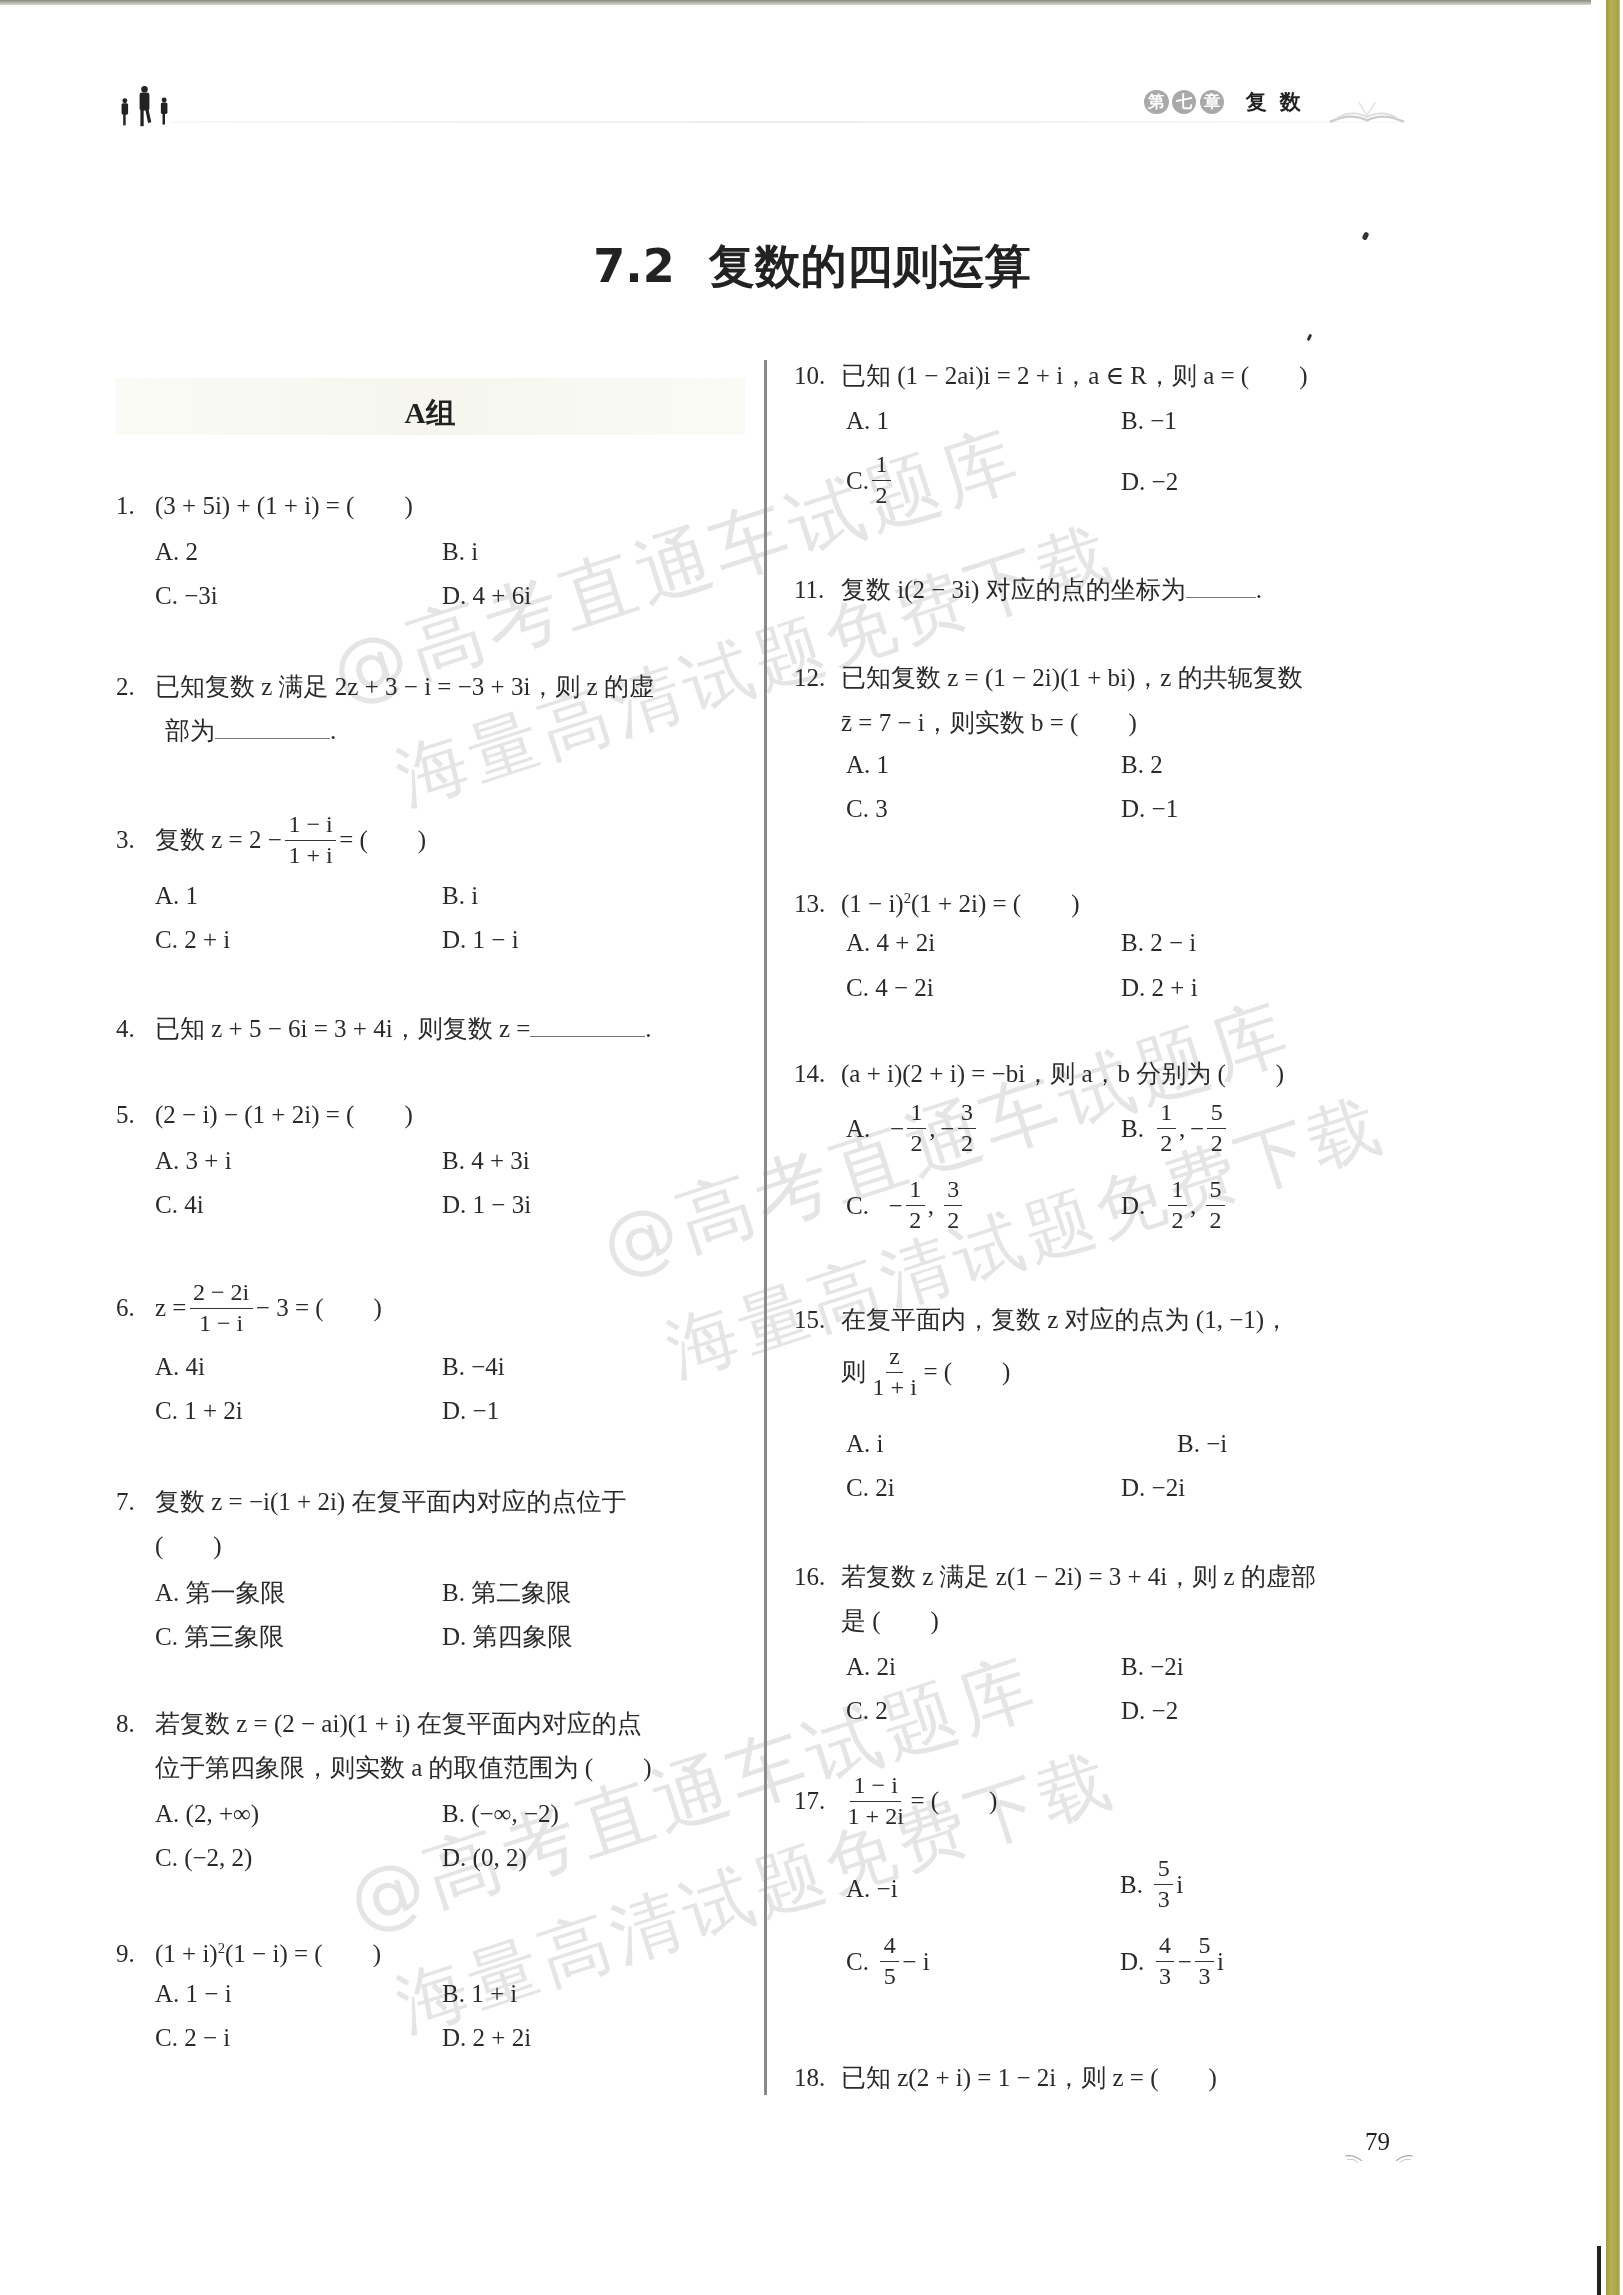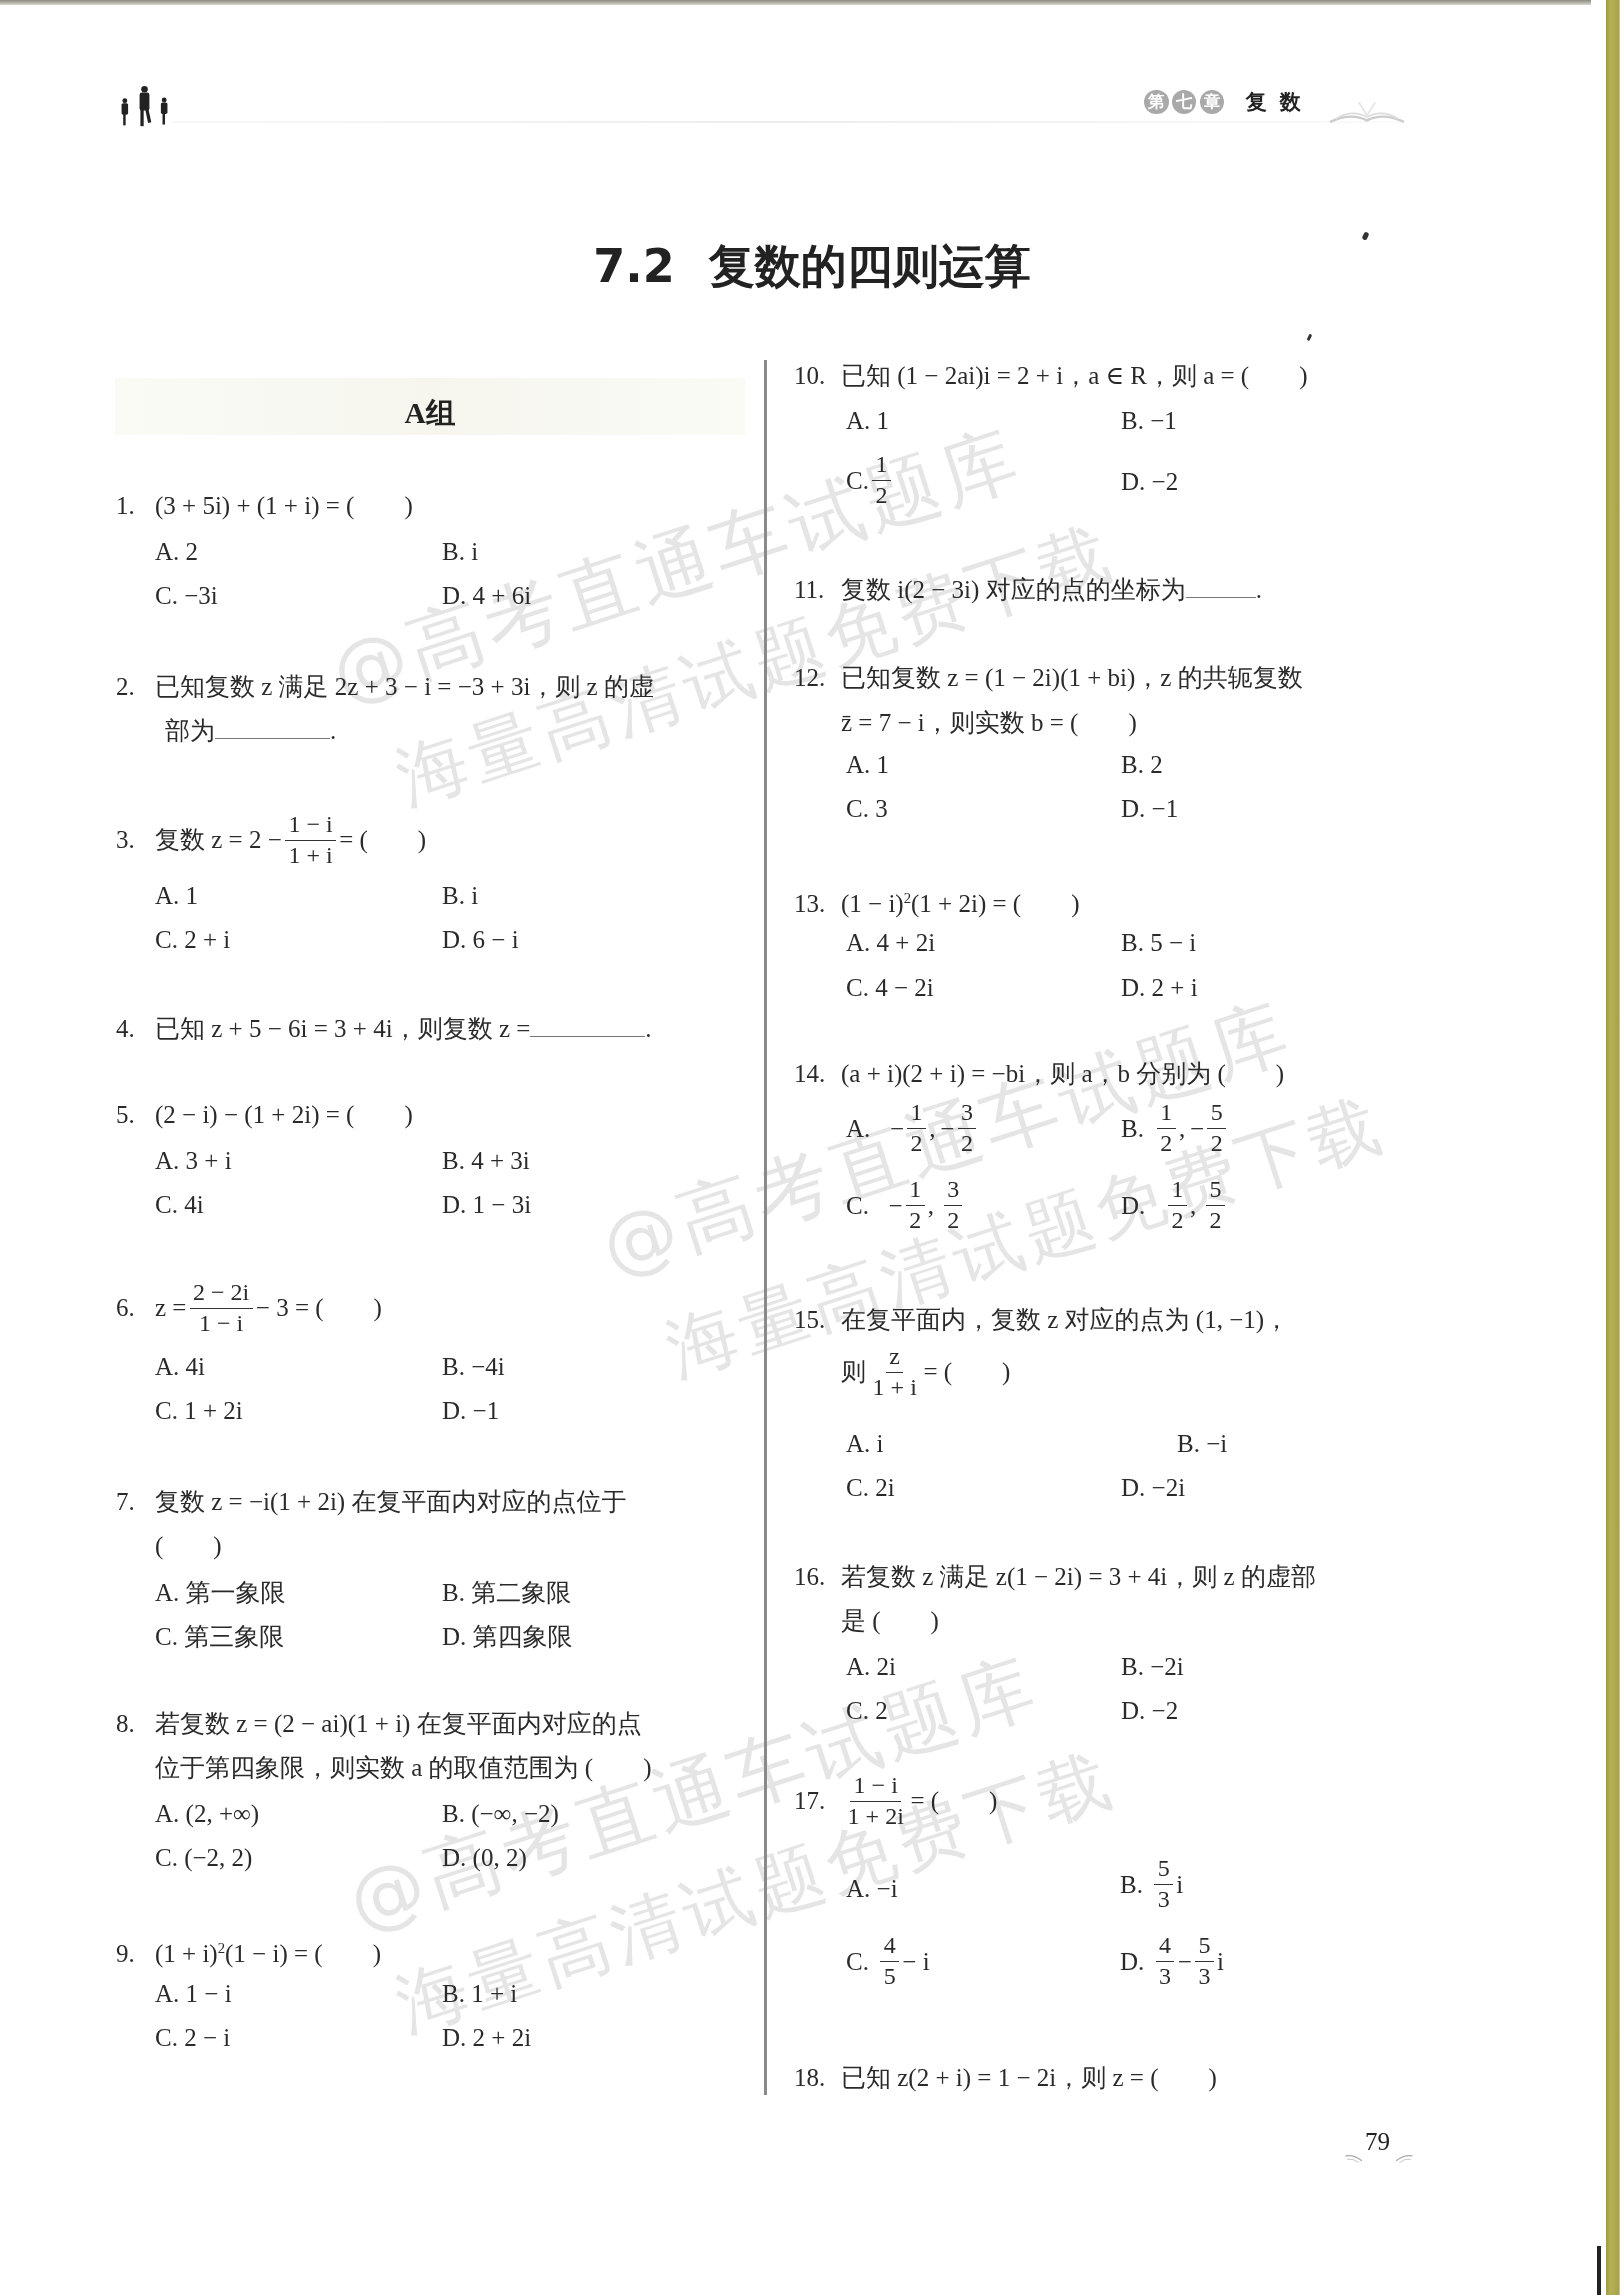--- a/index.html
+++ b/index.html
@@ -129,21 +129,21 @@
   <span>复数 z = 2 −</span>
   <span class="frac">
       <span class="num-p">1 − i</span>
       <span class="den">1 + i</span>
     </span>
   <span>= (　　)</span>
 </div>
 <div class="opt" style="left:155px;top:879px;">A. 1</div>
 <div class="opt" style="left:442px;top:879px;">B. i</div>
 <div class="opt" style="left:155px;top:923px;">C. 2 + i</div>
-<div class="opt" style="left:442px;top:923px;">D. 6 − i</div>
+<div class="opt" style="left:442px;top:923px;">D. 1 − i</div>
 
 <div class="q" style="left:116px;top:1007px;">
   <span class="qn">4.</span><span>已知 z + 5 − 6i = 3 + 4i，则复数 z =</span><span class="blank"></span><span>.</span>
 </div>
 
 <div class="q" style="left:116px;top:1093px;">
   <span class="qn">5.</span><span>(2 − i) − (1 + 2i) = (　　)</span>
 </div>
 <div class="opt" style="left:155px;top:1144px;">A. 3 + i</div>
 <div class="opt" style="left:442px;top:1144px;">B. 4 + 3i</div>
@@ -220,21 +220,21 @@
 </div>
 <div class="opt" style="left:846px;top:748px;">A. 1</div>
 <div class="opt" style="left:1121px;top:748px;">B. 2</div>
 <div class="opt" style="left:846px;top:792px;">C. 3</div>
 <div class="opt" style="left:1121px;top:792px;">D. −1</div>
 
 <div class="q" style="left:794px;top:876px;">
   <span class="qn" style="min-width:47px;">13.</span><span>(1 − i)</span><sup>2</sup><span>(1 + 2i) = (　　)</span>
 </div>
 <div class="opt" style="left:846px;top:926px;">A. 4 + 2i</div>
-<div class="opt" style="left:1121px;top:926px;">B. 5 − i</div>
+<div class="opt" style="left:1121px;top:926px;">B. 2 − i</div>
 <div class="opt" style="left:846px;top:971px;">C. 4 − 2i</div>
 <div class="opt" style="left:1121px;top:971px;">D. 2 + i</div>
 
 <div class="q" style="left:794px;top:1052px;">
   <span class="qn" style="min-width:47px;">14.</span><span>(a + i)(2 + i) = −bi，则 a，b 分别为 (　　)</span>
 </div>
 <div class="opt" style="left:846px;top:1098px;display:flex;align-items:center;">
   <span style="margin-right:19.6px;">A.</span>
   <span>−</span>
   <span class="frac">

